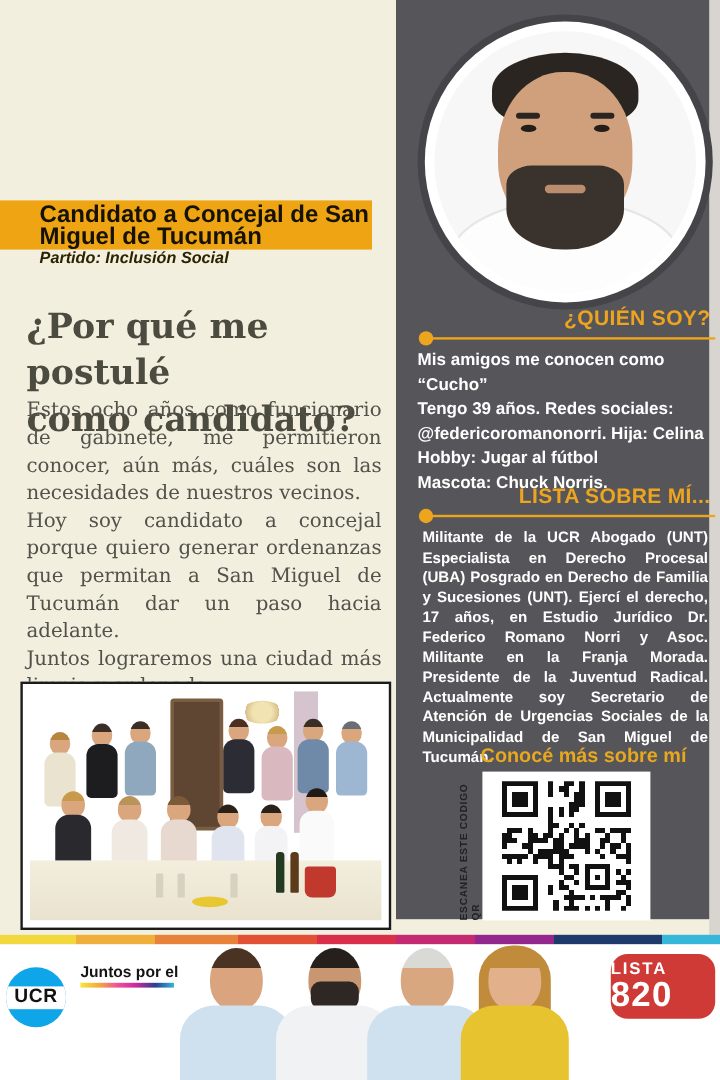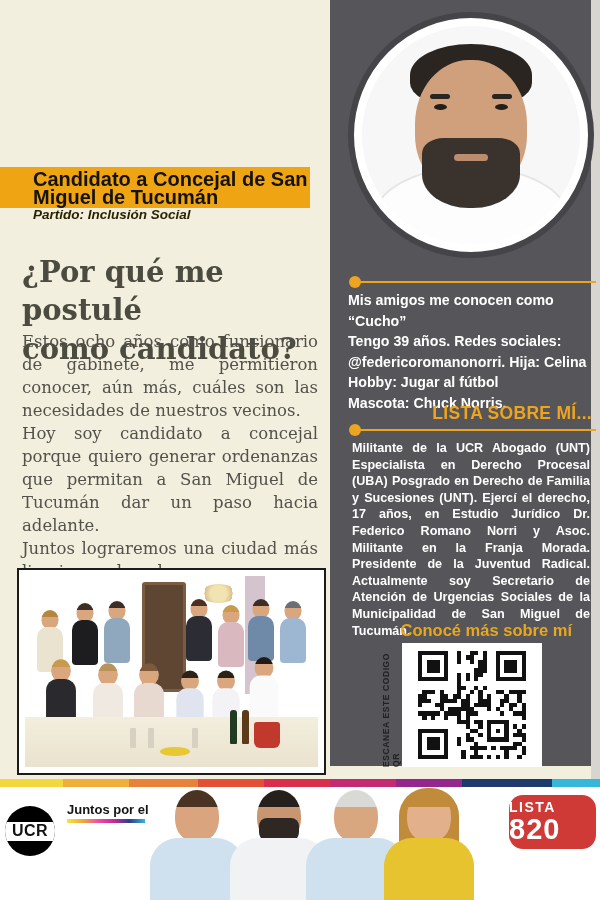--- a/index.html
+++ b/index.html
@@ -94,21 +94,21 @@
               writing-mode:vertical-rl;transform:rotate(180deg);
               font-size:8.5px;font-weight:bold;letter-spacing:.6px;color:#222226;}
 
   
   .stripe{position:absolute;left:0;top:779px;width:600px;height:8px;
      background:linear-gradient(90deg,#f3d83d 0 10.5%,#f0ae3a 10.5% 21.5%,#e8823a 21.5% 33%,
        #e25136 33% 44%,#da2f4b 44% 55%,#c32a72 55% 66%,#93278e 66% 77%,#1e3a6d 77% 92%,#36b6d9 92% 100%);}
   .footer{position:absolute;left:0;top:787px;width:600px;height:113px;background:#fff;}
 
   .ucr-logo{position:absolute;left:5px;top:19px;width:50px;height:50px;border-radius:50%;
-            background:#000000;overflow:hidden;}
+            background:#0ea5e9;overflow:hidden;}
   .ucr-band{position:absolute;left:-2px;right:-2px;top:31%;height:38%;background:#fff;
             display:flex;align-items:center;justify-content:center;
             font-weight:bold;font-size:16px;color:#121212;letter-spacing:.5px;}
   .juntos{position:absolute;left:67px;top:16px;}
   .juntos-top{font-size:13px;font-weight:bold;color:#141414;line-height:14px;}
   .juntos-main{font-size:22px;font-weight:bold;color:#141414;line-height:24px;letter-spacing:.5px;}
   .juntos-bar{width:78px;height:4px;margin-top:2px;
      background:linear-gradient(90deg,#f7e63a,#f2a93c,#ef4f9d,#c9299b,#2a3f8f,#35b6da);}
 
   .person{position:absolute;bottom:0;height:112px;}
@@ -192,20 +192,21 @@
       <div class="av-face"></div>
       <div class="av-brow l"></div>
       <div class="av-brow r"></div>
       <div class="av-eye l"></div>
       <div class="av-eye r"></div>
       <div class="av-beard"></div>
       <div class="av-mouth"></div>
     </div>
   </div>
 
+  <div class="sec-heading h-quien">¿QUIÉN SOY?</div>
   <div class="rule rule-quien"></div>
   <div class="dot dot-quien"></div>
   <div class="quien-text">Mis amigos me conocen como “Cucho”
 Tengo 39 años. Redes sociales:
 @federicoromanonorri. Hija: Celina
 Hobby: Jugar al fútbol
 Mascota: Chuck Norris.</div>
 
   <div class="sec-heading h-algo">LISTA SOBRE MÍ...</div>
   <div class="rule rule-algo"></div>

